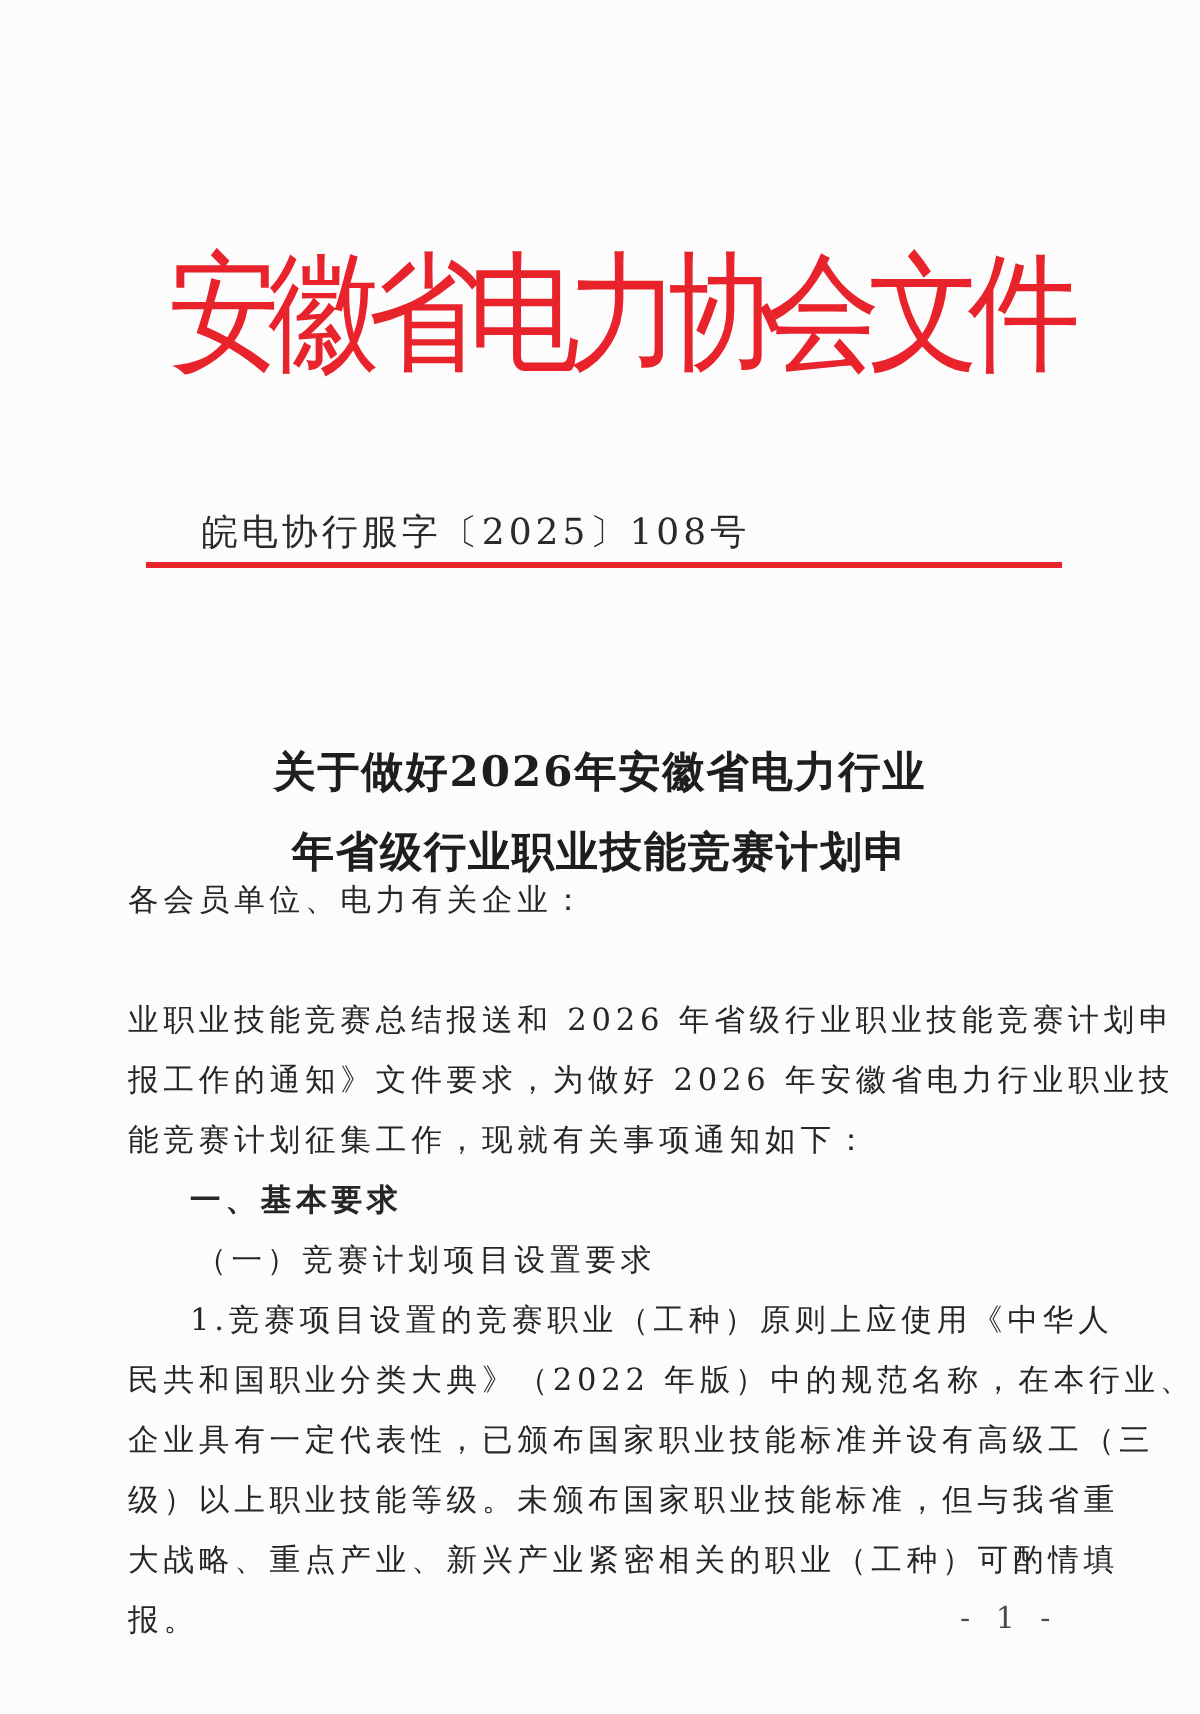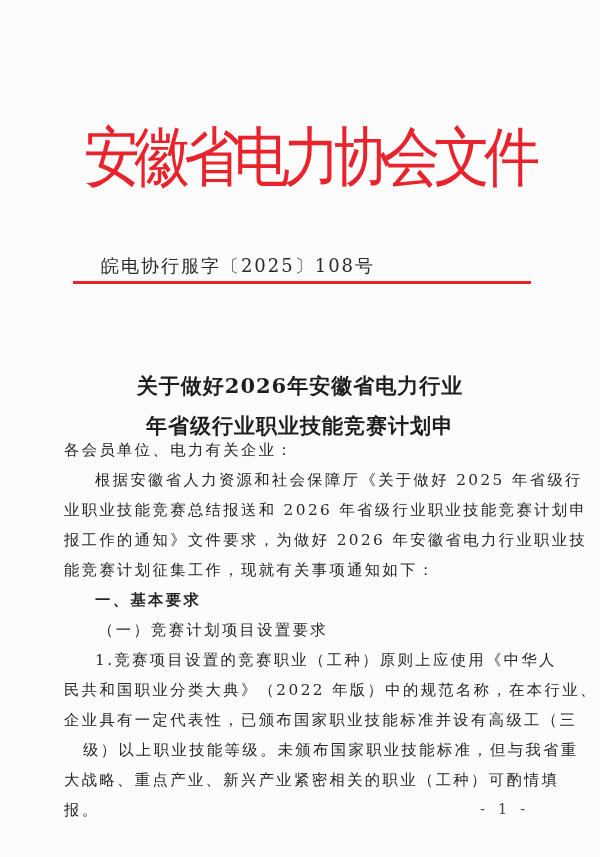--- a/index.html
+++ b/index.html
@@ -115,31 +115,30 @@
 
   <div class="doc-number">皖电协行服字〔2025〕108号</div>
 
   <div class="red-rule"></div>
 
   <div class="title line1">关于做好2026年安徽省电力行业</div>
   <div class="title line2">年省级行业职业技能竞赛计划申</div>
 
   <div class="body-line" style="top:440px;">各会员单位、电力有关企业：</div>
 
-  <div class="body-line indent" style="top:470px;">根据安徽省人力资源和社会保障厅《关于做好 2025 年省级行</div>
   <div class="body-line" style="top:500px;">业职业技能竞赛总结报送和 2026 年省级行业职业技能竞赛计划申</div>
   <div class="body-line" style="top:530px;">报工作的通知》文件要求，为做好 2026 年安徽省电力行业职业技</div>
   <div class="body-line" style="top:560px;">能竞赛计划征集工作，现就有关事项通知如下：</div>
 
   <div class="body-line indent bold-head" style="top:590px;">一、基本要求</div>
 
   <div class="body-line" style="top:620px; left:98px;">（一）竞赛计划项目设置要求</div>
 
   <div class="body-line indent" style="top:650px;">1.竞赛项目设置的竞赛职业（工种）原则上应使用《中华人</div>
   <div class="body-line" style="top:680px;text-align:center;">民共和国职业分类大典》（2022 年版）中的规范名称，在本行业、</div>
   <div class="body-line" style="top:710px;">企业具有一定代表性，已颁布国家职业技能标准并设有高级工（三</div>
-  <div class="body-line" style="top:740px;margin-left:19px;">级）以上职业技能等级。未颁布国家职业技能标准，但与我省重</div>
+  <div class="body-line" style="top:740px;">级）以上职业技能等级。未颁布国家职业技能标准，但与我省重</div>
   <div class="body-line" style="top:770px;">大战略、重点产业、新兴产业紧密相关的职业（工种）可酌情填</div>
   <div class="body-line" style="top:800px;">报。</div>
 
   <div class="page-number">- 1 -</div>
 
 </div>
 
 </body></html>

